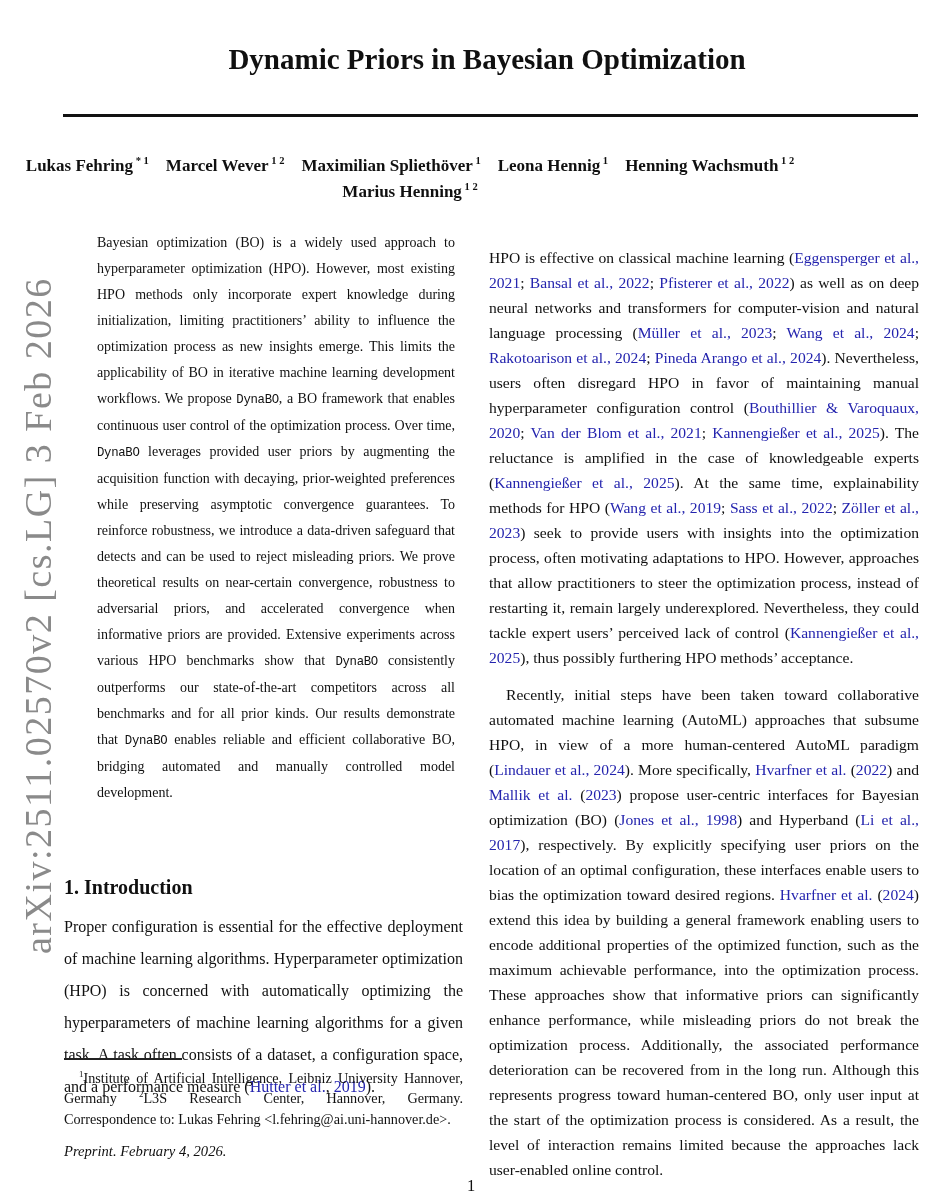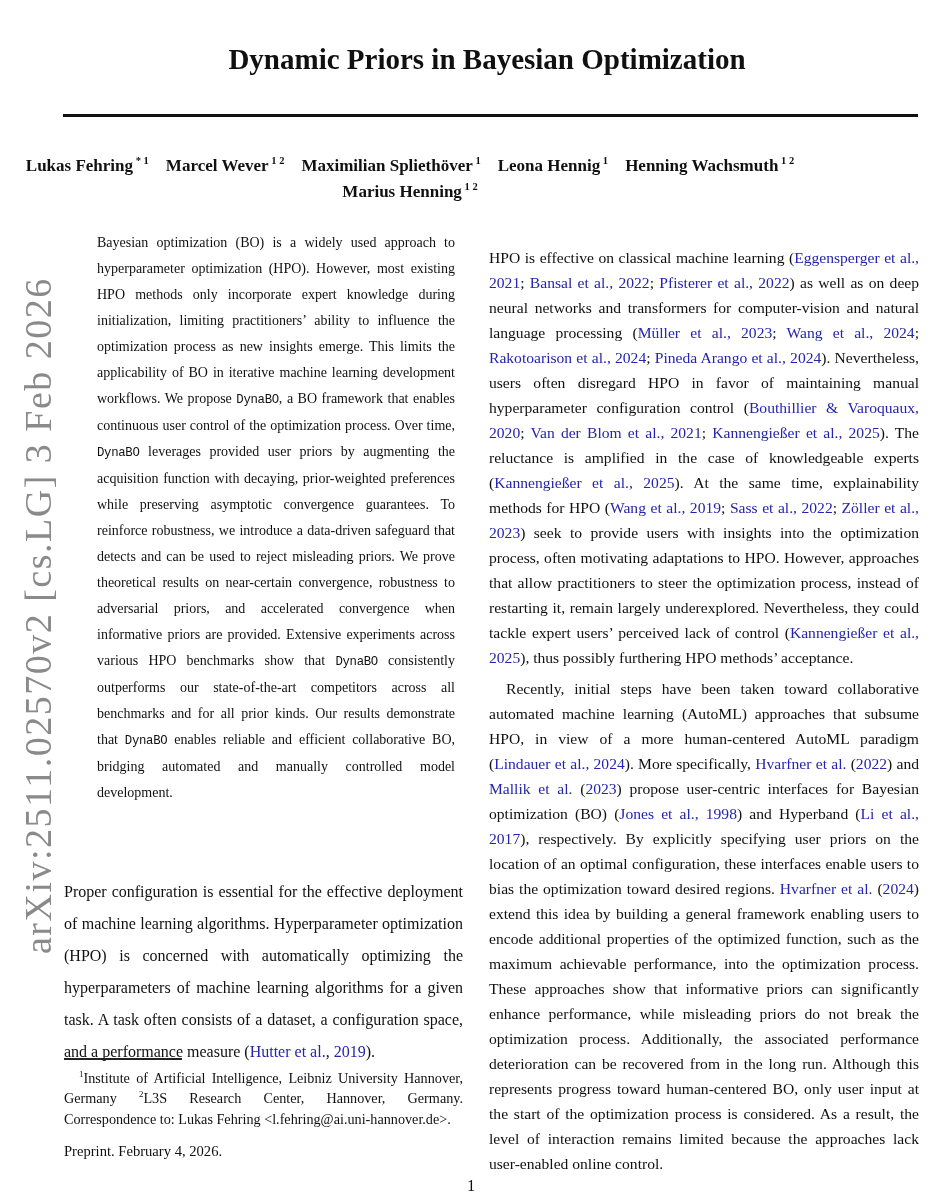--- a/index.html
+++ b/index.html
@@ -32,29 +32,29 @@
   .abs-head{
     margin:0 0 10px 33px;text-align:center;
     font-size:21px;font-weight:bold;
   }
   .abs-body{
     margin:0 8px 0 33px;font-size:14px;line-height:26px;
   }
   .sec-head{margin:0 0 12px 0;font-size:20px;font-weight:bold;text-align:left;}
   .body-par{margin:0;font-size:16px;line-height:32px;}
   .col-right .body-par{font-size:15.6px;line-height:25px;}
-  .par-gap{margin-top:6px;}
+  .par-gap{margin-top:12px;}
   .indent{text-indent:17px;}
   .s-cite{color:var(--link_color,#2424ae);}
   .s-mono{font-family:"Liberation Mono",monospace;font-size:0.88em;letter-spacing:-0.3px;}
   .s-sup{vertical-align:super;font-size:0.62em;line-height:0;}
   .footnote-block{position:absolute;left:64px;top:1058px;width:399px;text-align:justify;}
   .fn-rule{width:118px;height:1.5px;background:#222;margin:0 0 8px 0;}
   .fn-text{margin:0;font-size:14.2px;line-height:20.5px;text-indent:15px;}
-  .preprint{margin:14px 0 0 0;font-size:14.6px;text-align:left;}
+  .preprint{margin:14px 0 0 0;font-size:14.6px;font-style:italic;text-align:left;}
   .pageno{position:absolute;top:1176px;left:0;width:942px;text-align:center;font-size:16.5px;}
 </style>
 </head>
 <body>
 
 <div class="watermark">arXiv:2511.02570v2  [cs.LG]  3 Feb 2026</div>
 
 <h1 class="title"><span>Dynamic Priors in Bayesian Optimization</span><br></h1>
 
 <div class="head-rule"></div>
@@ -62,20 +62,21 @@
 <div class="authors">
   <div><span class="s-author">Lukas Fehring</span><span class="s-sup"> * 1</span><span>  </span><span class="s-author">Marcel Wever</span><span class="s-sup"> 1 2</span><span>  </span><span class="s-author">Maximilian Spliethöver</span><span class="s-sup"> 1</span><span>  </span><span class="s-author">Leona Hennig</span><span class="s-sup"> 1</span><span>  </span><span class="s-author">Henning Wachsmuth</span><span class="s-sup"> 1 2</span></div>
   <div><span class="s-author">Marius Henning</span><span class="s-sup"> 1 2</span></div>
 </div>
 
 <div class="col col-left-abstract">
   <p class="abs-body"><span>Bayesian optimization (BO) is a widely used approach to hyperparameter optimization (HPO). However, most existing HPO methods only incorporate expert knowledge during initialization, limiting practitioners’ ability to influence the optimization process as new insights emerge. This limits the applicability of BO in iterative machine learning development workflows. We propose </span><span class="s-mono">DynaBO</span><span>, a BO framework that enables continuous user control of the optimization process. Over time, </span><span class="s-mono">DynaBO</span><span> leverages provided user priors by augmenting the acquisition function with decaying, prior-weighted preferences while preserving asymptotic convergence guarantees. To reinforce robustness, we introduce a data-driven safeguard that detects and can be used to reject misleading priors. We prove theoretical results on near-certain convergence, robustness to adversarial priors, and accelerated convergence when informative priors are provided. Extensive experiments across various HPO benchmarks show that </span><span class="s-mono">DynaBO</span><span> consistently outperforms our state-of-the-art competitors across all benchmarks and for all prior kinds. Our results demonstrate that </span><span class="s-mono">DynaBO</span><span> enables reliable and efficient collaborative BO, bridging automated and manually controlled model development.</span></p>
 </div>
 
 <div class="col col-left-intro">
+  <h2 class="sec-head">1. Introduction</h2>
   <p class="body-par"><span>Proper configuration is essential for the effective deployment of machine learning algorithms. Hyperparameter optimization (HPO) is concerned with automatically optimizing the hyperparameters of machine learning algorithms for a given task. A task often consists of a dataset, a configuration space, and a performance measure (</span><span class="s-cite">Hutter et al.</span><span>, </span><span class="s-cite">2019</span><span>).</span></p>
 </div>
 
 <div class="col col-right">
   <p class="body-par"><span>HPO is effective on classical machine learning (</span><span class="s-cite">Eggensperger et al., 2021</span><span>; </span><span class="s-cite">Bansal et al., 2022</span><span>; </span><span class="s-cite">Pfisterer et al., 2022</span><span>) as well as on deep neural networks and transformers for computer-vision and natural language processing  (</span><span class="s-cite">Müller et al., 2023</span><span>; </span><span class="s-cite">Wang et al., 2024</span><span>; </span><span class="s-cite">Rakotoarison et al., 2024</span><span>; </span><span class="s-cite">Pineda Arango et al., 2024</span><span>). Nevertheless, users often disregard HPO in favor of maintaining manual hyperparameter configuration control (</span><span class="s-cite">Bouthillier &amp; Varoquaux, 2020</span><span>; </span><span class="s-cite">Van der Blom et al., 2021</span><span>; </span><span class="s-cite">Kannengießer et al., 2025</span><span>). The reluctance is amplified in the case of knowledgeable experts (</span><span class="s-cite">Kannengießer et al., 2025</span><span>). At the same time, explainability methods for HPO (</span><span class="s-cite">Wang et al., 2019</span><span>; </span><span class="s-cite">Sass et al., 2022</span><span>; </span><span class="s-cite">Zöller et al., 2023</span><span>) seek to provide users with insights into the optimization process, often motivating adaptations to HPO. However, approaches that allow practitioners to steer the optimization process, instead of restarting it, remain largely underexplored. Nevertheless, they could tackle expert users’ perceived lack of control (</span><span class="s-cite">Kannengießer et al., 2025</span><span>), thus possibly furthering HPO methods’ acceptance.</span></p>
   <p class="body-par par-gap indent"><span>Recently, initial steps have been taken toward collaborative automated machine learning (AutoML) approaches that subsume HPO, in view of a more human-centered AutoML paradigm (</span><span class="s-cite">Lindauer et al., 2024</span><span>). More specifically, </span><span class="s-cite">Hvarfner et al.</span><span> (</span><span class="s-cite">2022</span><span>) and </span><span class="s-cite">Mallik et al.</span><span> (</span><span class="s-cite">2023</span><span>) propose user-centric interfaces for Bayesian optimization (BO) (</span><span class="s-cite">Jones et al., 1998</span><span>) and Hyperband (</span><span class="s-cite">Li et al., 2017</span><span>), respectively. By explicitly specifying user priors on the location of an optimal configuration, these interfaces enable users to bias the optimization toward desired regions. </span><span class="s-cite">Hvarfner et al.</span><span> (</span><span class="s-cite">2024</span><span>) extend this idea by building a general framework enabling users to encode additional properties of the optimized function, such as the maximum achievable performance, into the optimization process. These approaches show that informative priors can significantly enhance performance, while misleading priors do not break the optimization process. Additionally, the associated performance deterioration can be recovered from in the long run. Although this represents progress toward human-centered BO, only user input at the start of the optimization process is considered. As a result, the level of interaction remains limited because the approaches lack user-enabled online control.</span></p>
 </div>
 
 <div class="footnote-block">
   <div class="fn-rule"></div>

